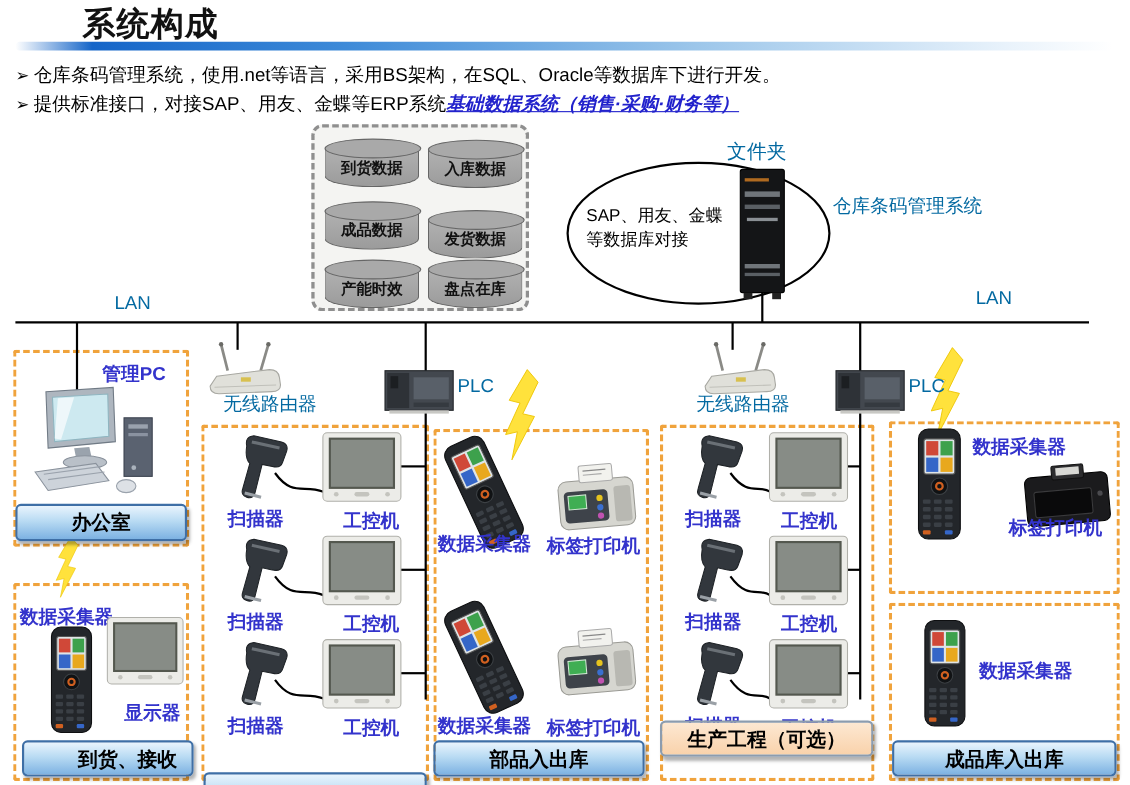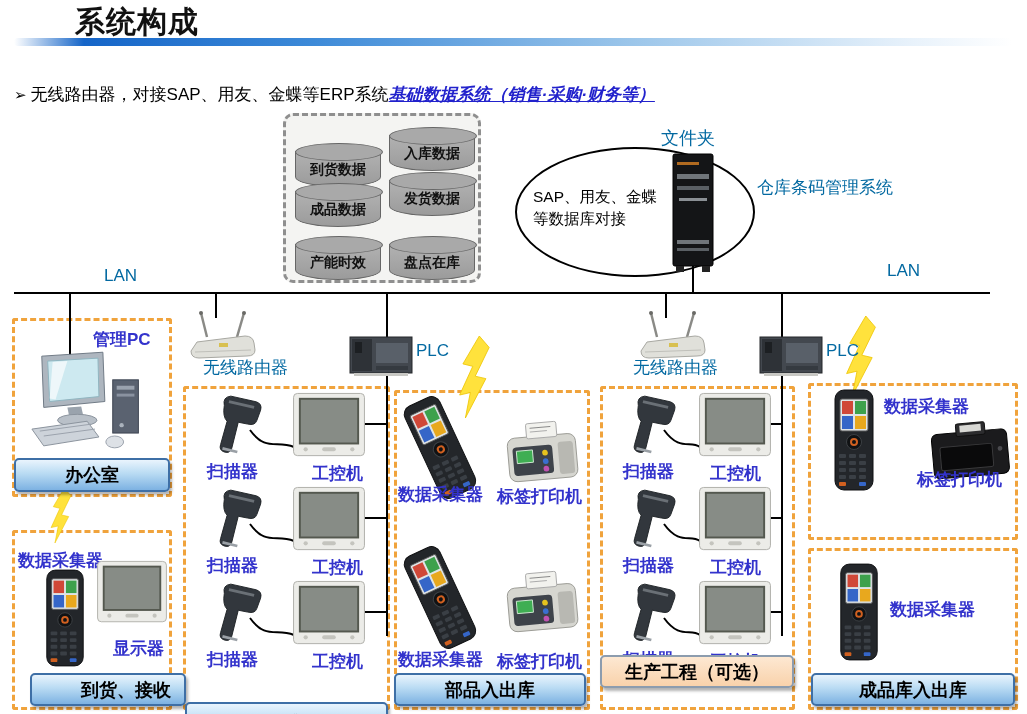--- a/index.html
+++ b/index.html
@@ -153,22 +153,25 @@
         <rect x="28" y="3" width="30" height="13" rx="2" fill="#2c2c2e" stroke="#111"></rect>
         <rect x="32" y="5" width="22" height="7" fill="#d8d8d4"></rect>
         <rect x="10" y="26" width="54" height="24" rx="2" fill="#0a0a0b" stroke="#3a3a3c"></rect>
         <circle cx="72" cy="32" r="2.5" fill="#4a4a4e"></circle>
       </symbol>
     </defs>
   </svg>
 
   <div class="title">系统构成</div>
   <div class="title-rule"></div>
+  <div class="bullet" style="top:57px;">
+    <span class="marker">➢</span><span>仓库条码管理系统，使用.net等语言，采用BS架构，在SQL、Oracle等数据库下进行开发。</span>
+  </div>
   <div class="bullet" style="top:83px;">
-    <span class="marker">➢</span><span>无线路由器，对接SAP、用友、金蝶等ERP系统</span><span class="erp-link">基础数据系统（销售·采购·财务等）</span>
+    <span class="marker">➢</span><span>提供标准接口，对接SAP、用友、金蝶等ERP系统</span><span class="erp-link">基础数据系统（销售·采购·财务等）</span>
   </div>
 
   <div class="dbzone"></div>
   <div class="zone" style="left:12px;top:318px;width:160px;height:179px;"></div>
   <div class="zone" style="left:12px;top:530px;width:160px;height:180px;"></div>
   <div class="zone" style="left:183px;top:386px;width:207px;height:324px;"></div>
   <div class="zone" style="left:394px;top:390px;width:196px;height:320px;"></div>
   <div class="zone" style="left:600px;top:386px;width:195px;height:324px;"></div>
   <div class="zone" style="left:808px;top:383px;width:210px;height:157px;"></div>
   <div class="zone" style="left:808px;top:548px;width:210px;height:162px;"></div>
@@ -201,30 +204,30 @@
       <path d="M664,524 C680,546 690,534 700,541"></path>
       <path d="M664,618 C680,640 690,628 700,635"></path>
     </g>
     <g fill="#FFE23C" stroke="#edc400" stroke-width="1">
       <path transform="translate(458,336) scale(0.82)" d="M26,0 L6,34 L18,37 L2,72 L15,69 L9,100 L34,52 L21,49 L38,14 Z"></path>
       <path transform="translate(845,316) scale(0.8)" d="M26,0 L6,34 L18,37 L2,72 L15,69 L9,100 L34,52 L21,49 L38,14 Z"></path>
       <path transform="translate(50,488) scale(0.55)" d="M26,0 L6,34 L18,37 L2,72 L15,69 L9,100 L34,52 L21,49 L38,14 Z"></path>
     </g>
   </svg>
 
-  <div class="cyl" style="left:295px;top:151px;">
+  <div class="cyl" style="left:295px;top:134px;">
       <span>到货数据</span>
     </div>
   <div class="cyl" style="left:389px;top:135px;">
       <span>入库数据</span>
     </div>
   <div class="cyl" style="left:295px;top:191px;">
       <span>成品数据</span>
     </div>
-  <div class="cyl" style="left:389px;top:180px;align-items:center;">
+  <div class="cyl" style="left:389px;top:199px;align-items:center;">
       <span>发货数据</span>
     </div>
   <div class="cyl" style="left:295px;top:244px;">
       <span>产能时效</span>
     </div>
   <div class="cyl" style="left:389px;top:244px;">
       <span>盘点在库</span>
     </div>
 
   <svg class="dev" style="left:666px;top:152px;width:54px;height:122px;">
@@ -260,21 +263,21 @@
   <div class="btn btn-blue" style="left:14px;top:458px;width:156px;height:34px;">办公室</div>
 
   <div class="lbl-blue" style="left:18px;top:549px;">数据采集器</div>
   <svg class="dev" style="left:42px;top:568px;width:46px;height:100px;">
       <use href="#sym-handheld"></use>
     </svg>
   <svg class="dev" style="left:96px;top:560px;width:72px;height:66px;">
       <use href="#sym-monitor"></use>
     </svg>
   <div class="lbl-blue" style="left:113px;top:637px;">显示器</div>
-  <div class="btn btn-blue" style="left:30px;top:673px;width:156px;height:33px;padding-left:36px;">到货、接收</div>
+  <div class="btn btn-blue" style="left:20px;top:673px;width:156px;height:33px;padding-left:36px;">到货、接收</div>
 
   <svg class="dev" style="left:215px;top:390px;width:54px;height:70px;">
       <use href="#sym-scanner"></use>
     </svg>
   <svg class="dev" style="left:292px;top:392px;width:74px;height:68px;">
       <use href="#sym-monitor"></use>
     </svg>
   <div class="lbl-blue" style="left:207px;top:460px;">扫描器</div>
   <div class="lbl-blue" style="left:312px;top:462px;">工控机</div>
   <svg class="dev" style="left:215px;top:484px;width:54px;height:70px;">

